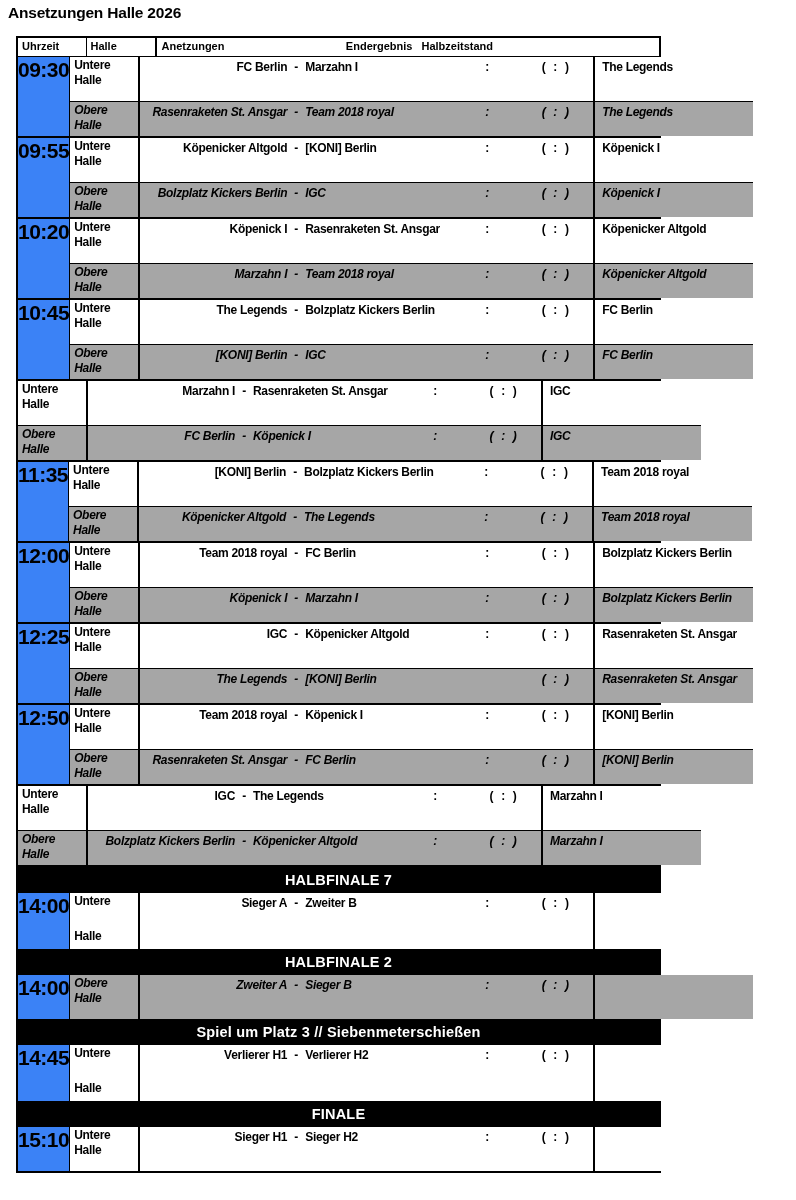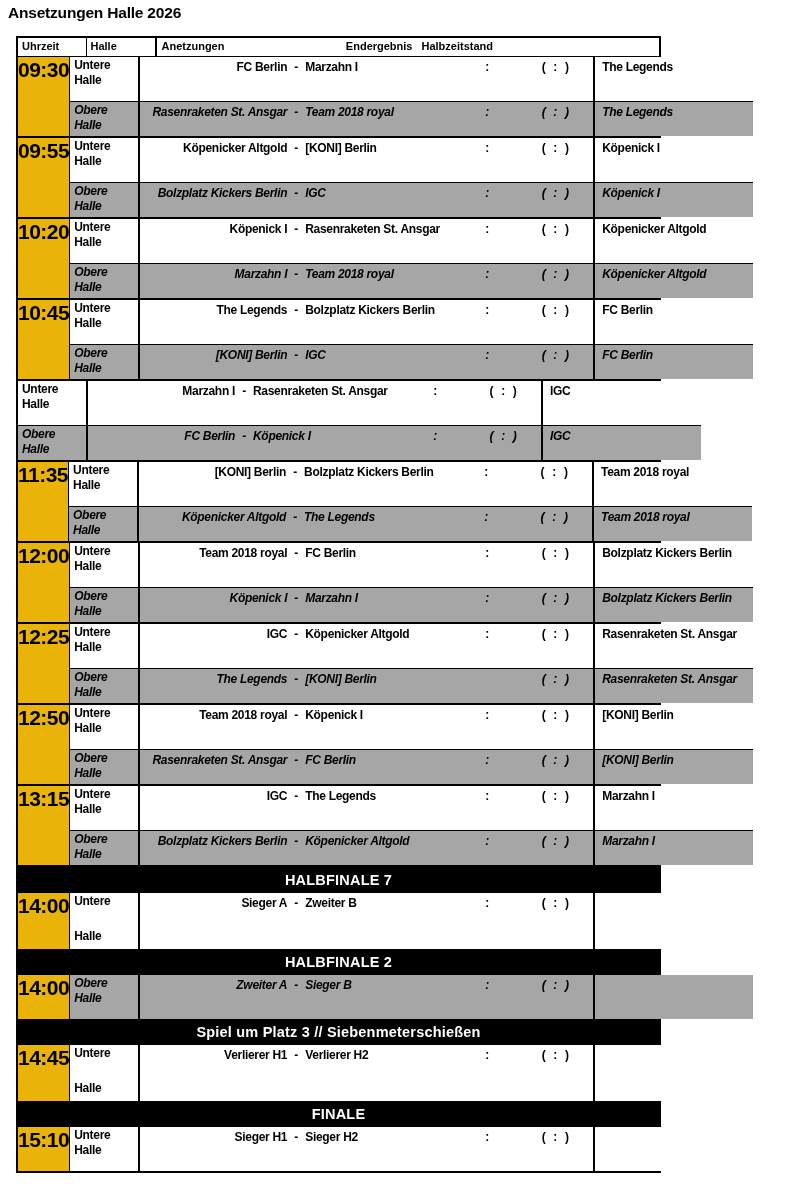--- a/index.html
+++ b/index.html
@@ -18,21 +18,21 @@
     font-size:11px; font-weight:bold; align-items:flex-start;}
   .hrow > div{padding-top:2px; white-space:nowrap;}
   .htime{width:68.5px; border-right:1.5px solid var(--line); height:100%; padding-left:4px;}
   .hhall{width:70px; border-right:2px solid var(--line); height:100%; padding-left:4px;}
   .hmatch{flex:1; display:flex; height:100%; padding-left:5px;}
   .hend{margin-left:auto;}
   .hhalf{margin:0 6px 0 9px;}
   .href{width:160px; border-left:2px solid var(--line); height:100%; padding-left:6px;margin-top:36px;}
   
   .block{display:flex; border-bottom:2.5px solid var(--line);}
-  .time{width:68.5px; border-right:1.5px solid var(--line); background:#eab308;
+  .time{width:68.5px; border-right:1.5px solid var(--line); background:#3b82f6;
     font-size:21px; font-weight:bold; text-align:center; padding-top:1px;
     letter-spacing:-0.5px;}
   .rows{flex:1; display:flex; flex-direction:column;}
   .mrow{display:flex; height:45px; border-bottom:1.5px solid var(--line); background:#fff;}
   .mrow:last-child{border-bottom:none; height:34px;}
   .mrow.shade{background:var(--shade);font-style:italic;}
   .hall{width:70px; border-right:2px solid var(--line); display:flex;
     flex-direction:column; padding:1px 0 2px 4px;
     font-size:12px; font-weight:bold; line-height:15.5px; letter-spacing:-0.3px;}
   .match{flex:1; display:flex; align-items:flex-start; padding-top:3px;
@@ -361,21 +361,20 @@
                 <div class="dash">-</div>
                 <div class="away">FC Berlin</div>
                 <div class="score">:</div>
                 <div class="half">( : )</div>
               </div>
               <div class="ref">[KONI] Berlin</div>
             </div>
           </div>
         </div>
         <div class="block">
-          <div class="time">13:15</div>
           <div class="rows">
             <div class="mrow">
               <div class="hall">
                 <div class="hline">Untere</div>
                 <div class="hline">Halle</div>
               </div>
               <div class="match">
                 <div class="home">IGC</div>
                 <div class="dash">-</div>
                 <div class="away">The Legends</div>

